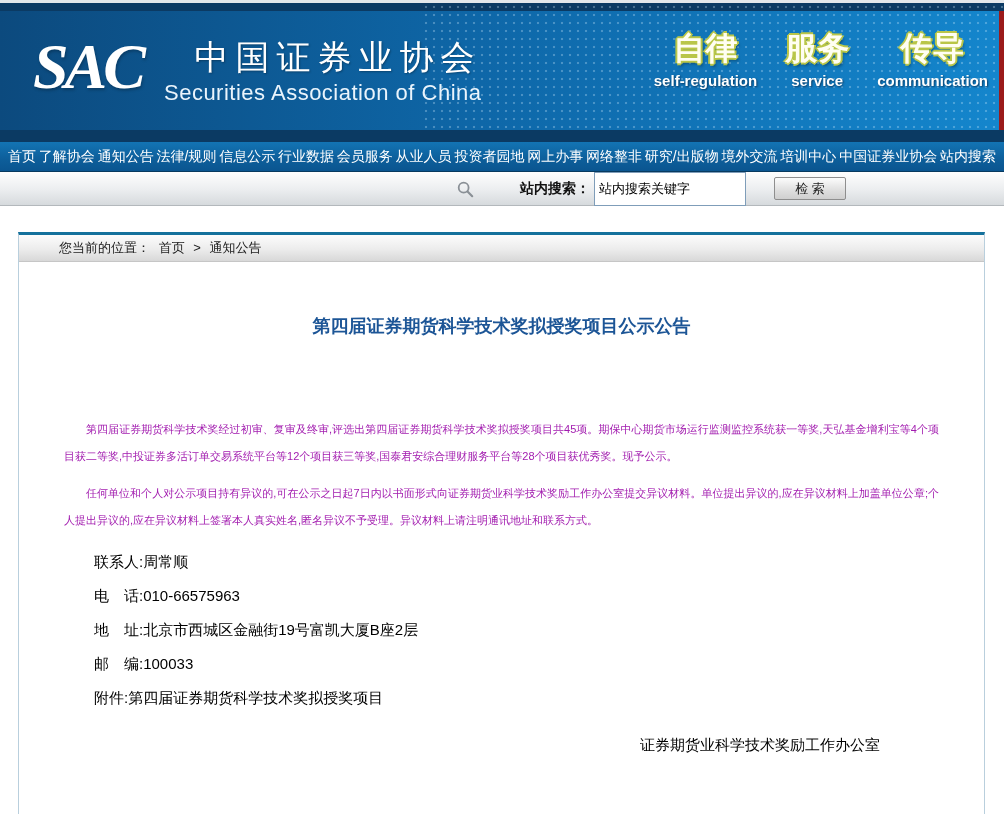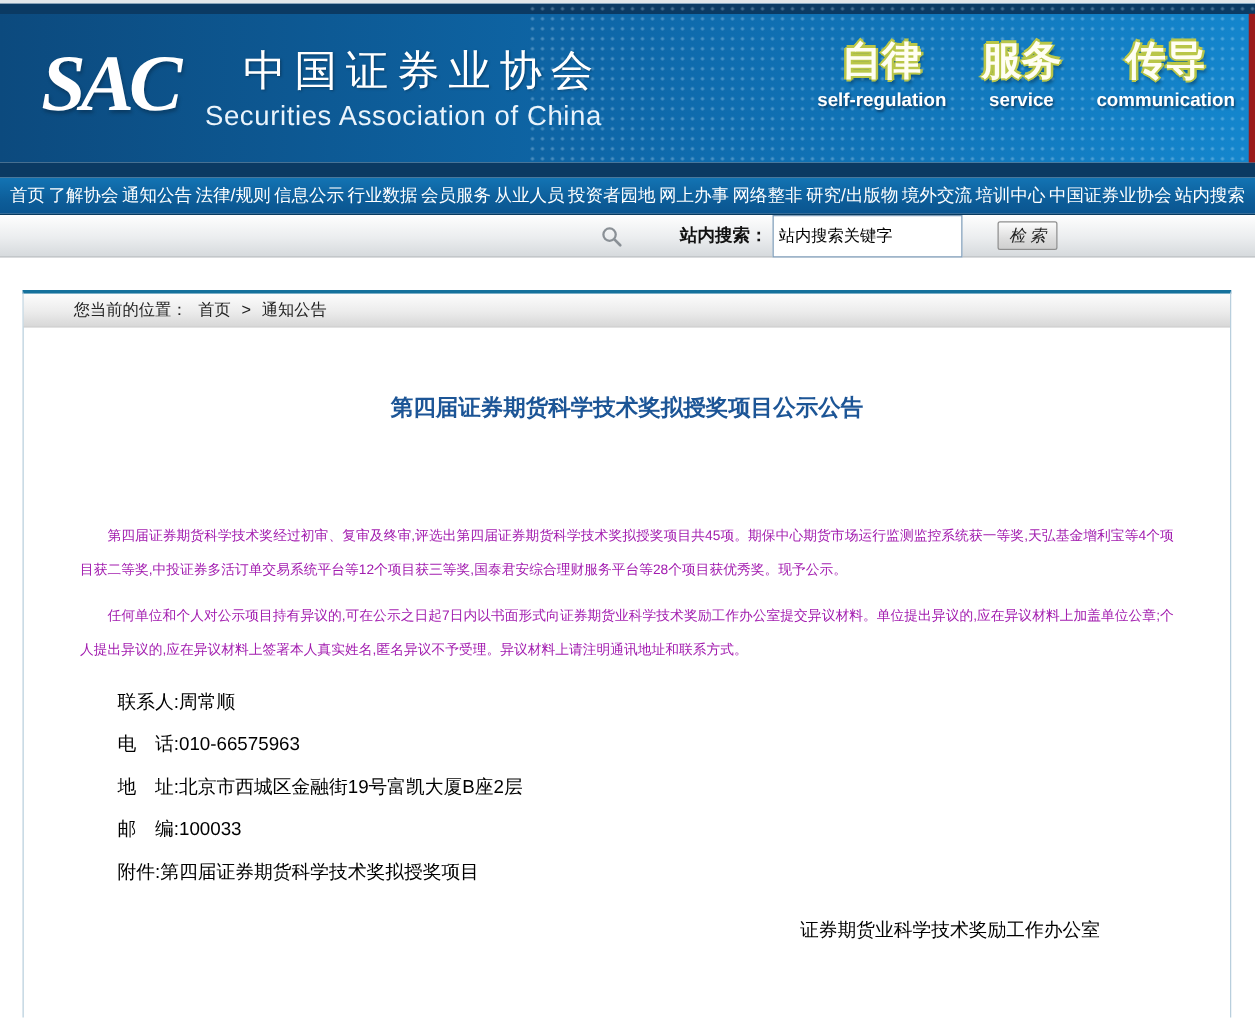--- a/index.html
+++ b/index.html
@@ -57,23 +57,23 @@
     padding-right: 158px; background: linear-gradient(180deg, #fefefe 0%, #ebedef 55%, #d6dadd 100%);
     border-bottom: 1px solid #b3b8bc;
   }
   .search-icon { width: 18px; height: 18px; margin-right: 6px; }
   .search-label { font-size: 14px; font-weight: bold; color: #111; margin-right: 4px; white-space: nowrap; padding-left: 40px; }
   .search-input {
     width: 152px; height: 21px; border: 1px solid #7f9db9; background: #fff;
     font-size: 13px; padding: 16px 4px; color: #000;
   }
   .search-btn {
-    margin-left: 28px; width: 48px; height: 23px; font-size: 13px; color: #222;
+    margin-left: 28px; width: 72px; height: 23px; font-size: 13px; color: #222;
     background: linear-gradient(180deg, #fcfcfc, #dedede 60%, #cfcfcf);
-    border: 1px solid #8e8e8e; border-radius: 2px; cursor: pointer; white-space: nowrap; font-style: italic;
+    border: 1px solid #8e8e8e; border-radius: 2px; cursor: pointer; white-space: nowrap;
   }
 
   
   .content-box {
     margin: 26px 0 0 18px; width: 967px; height: 636px; background: #fff;
     border: 1px solid #b9cfdd; border-top: 3px solid #15719c;
   }
   .breadcrumb-bar {
     height: 27px; line-height: 26px; padding-left: 40px;
     background: linear-gradient(180deg, #fcfcfc 0%, #ececec 55%, #d8d8d8 100%);

